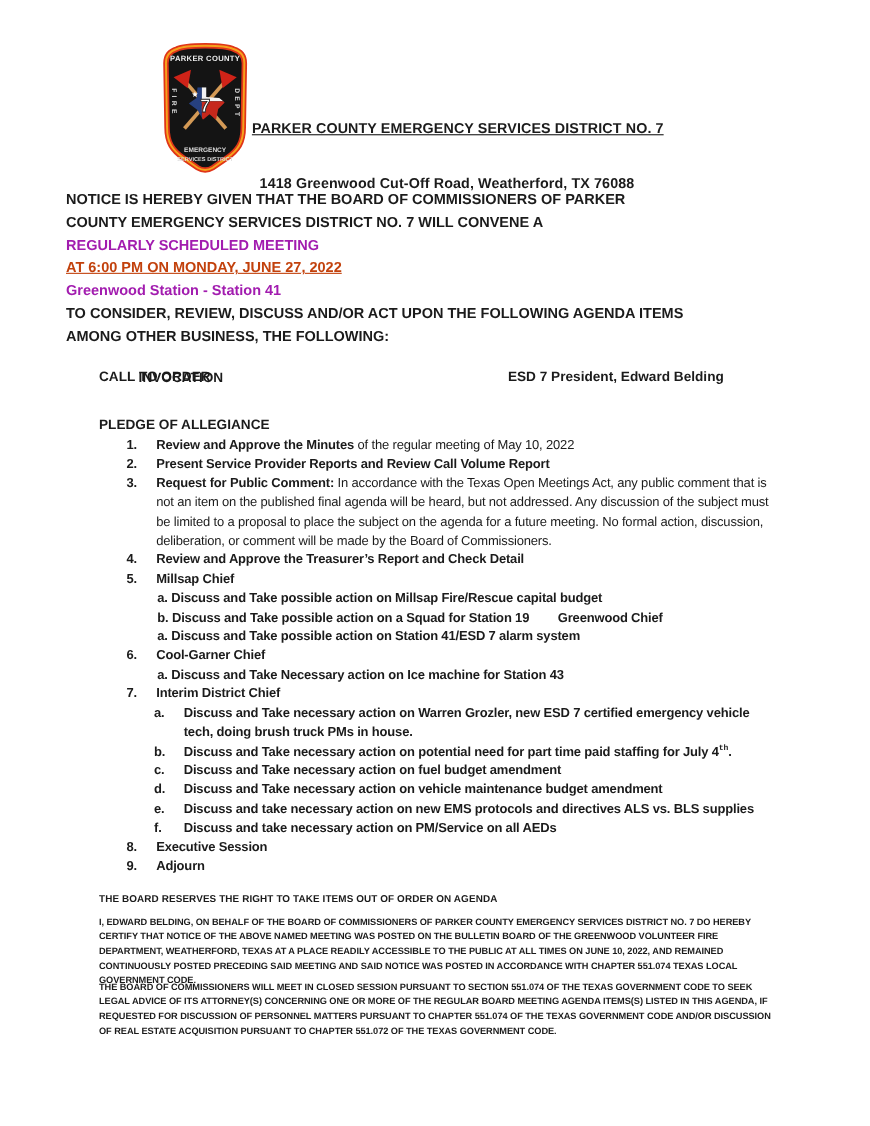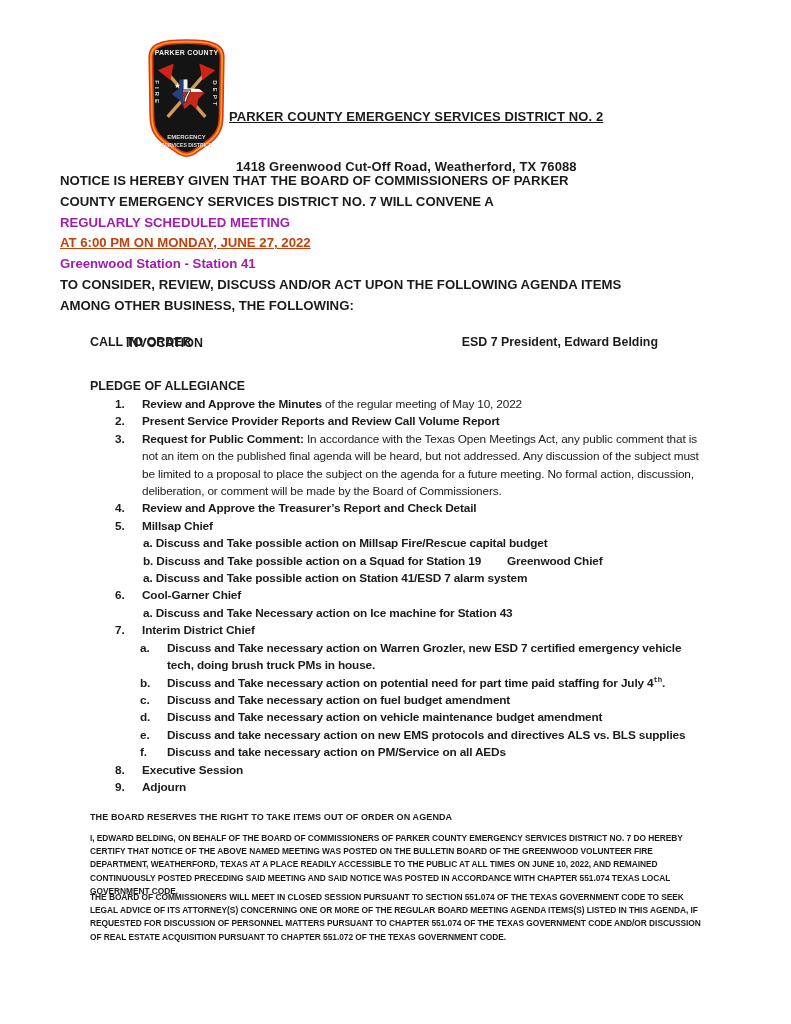--- a/index.html
+++ b/index.html
@@ -90,21 +90,21 @@
     </g>
     <text x="37.5" y="50" font-size="7" fill="#ffffff">★</text>
     <text x="50" y="64" font-size="17" font-weight="bold" fill="#ffffff" stroke="#222222" stroke-width="0.8" text-anchor="middle">7</text>
     <text x="50" y="17" text-anchor="middle" font-size="7" font-weight="bold" fill="#eeeeee" letter-spacing="0.3">PARKER COUNTY</text>
     <text x="21" y="42" font-size="6.2" font-weight="bold" fill="#dddddd" style="writing-mode:vertical-rl; letter-spacing:3px">FIRE</text>
     <text x="79" y="42" font-size="6.2" font-weight="bold" fill="#dddddd" style="writing-mode:vertical-rl; letter-spacing:3px">DEPT</text>
     <text x="50" y="101" text-anchor="middle" font-size="6" font-weight="bold" fill="#dddddd">EMERGENCY</text>
     <text x="50" y="109" text-anchor="middle" font-size="5.2" font-weight="bold" fill="#dddddd">SERVICES DISTRICT</text>
   </svg>
 
-  <div class="org-title">PARKER COUNTY EMERGENCY SERVICES DISTRICT NO. 2</div>
+  <div class="org-title">PARKER COUNTY EMERGENCY SERVICES DISTRICT NO. 7</div>
   <div class="org-address">1418 Greenwood Cut-Off Road, Weatherford, TX  76088</div>
 
   <div class="notice">
     <div>NOTICE IS HEREBY GIVEN THAT THE BOARD OF COMMISSIONERS OF PARKER</div>
     <div>COUNTY EMERGENCY SERVICES DISTRICT NO. 7 WILL CONVENE A</div>
     <div class="red">REGULARLY SCHEDULED MEETING</div>
     <div class="red-u">AT 6:00 PM ON MONDAY, JUNE 27, 2022</div>
     <div class="red">Greenwood Station - Station 41</div>
     <div>TO CONSIDER, REVIEW, DISCUSS AND/OR ACT UPON THE FOLLOWING AGENDA ITEMS</div>
     <div>AMONG OTHER BUSINESS, THE FOLLOWING:</div>

